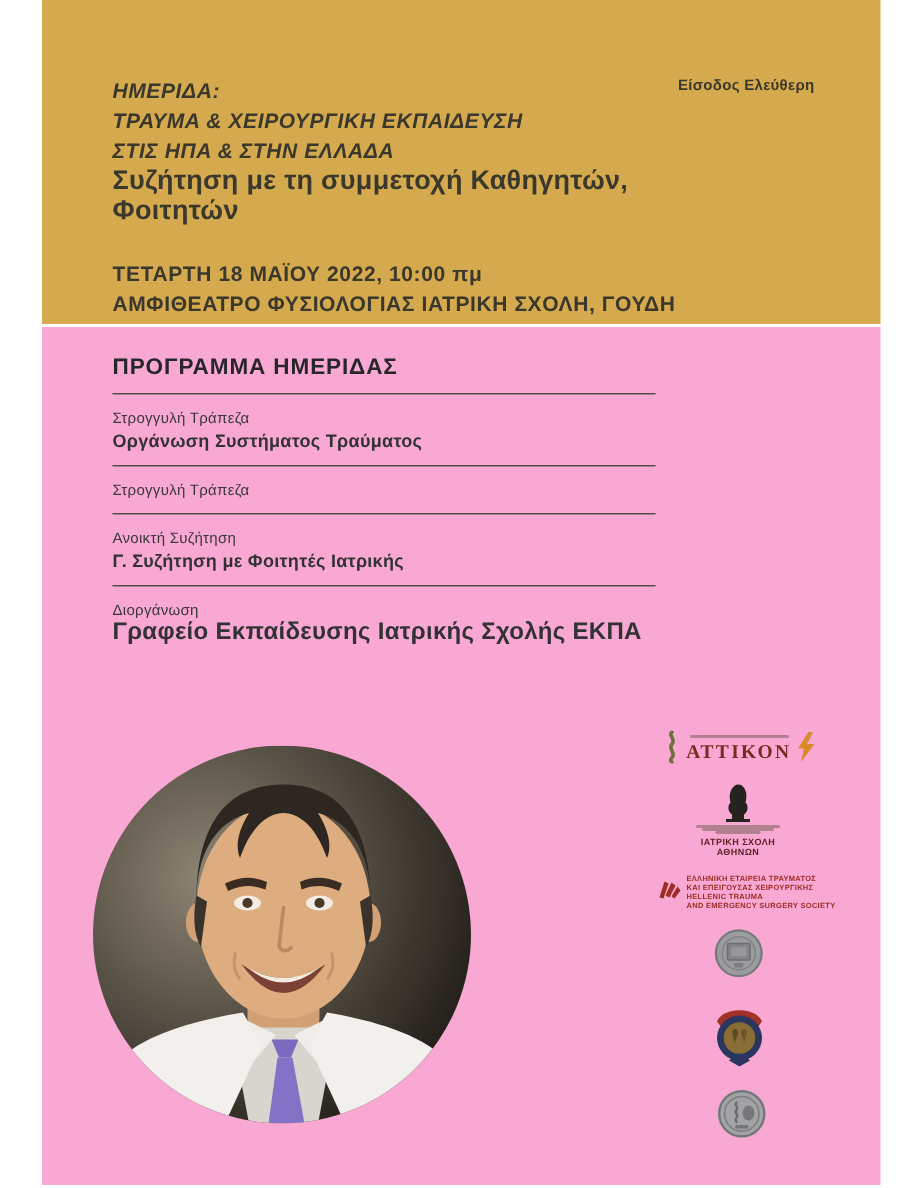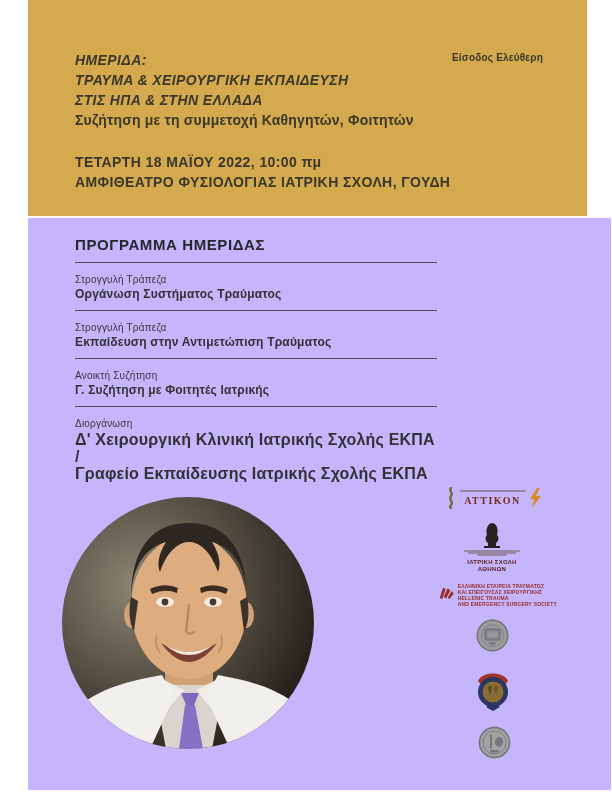--- a/index.html
+++ b/index.html
@@ -7,47 +7,47 @@
     position:relative;width:612px;height:792px;background:#ffffff;overflow:hidden;
     font-family:"Liberation Sans","DejaVu Sans",sans-serif;
   }
   
   .gold{
     position:absolute;left:28px;top:0;width:559px;height:216px;
     background:#d5a94e;color:#3a372c;
   }
   .gold-inner{position:absolute;left:47px;top:50px;width:430px;}
   .title-line{font-size:14px;font-weight:700;line-height:20px;letter-spacing:.4px;font-style:italic;}
-  .subtitle-line{font-size:14px;font-weight:700;line-height:20px;letter-spacing:.2px;}
+  .subtitle-line{font-size:18px;font-weight:700;line-height:20px;letter-spacing:.2px;}
   .when-block{margin-top:22px;}
   .when-line{font-size:14px;font-weight:700;line-height:20px;letter-spacing:.4px;}
   .admission{
     position:absolute;right:44px;top:52px;font-size:10px;font-weight:700;color:#3a372c;letter-spacing:.2px;
   }
   
   .gray{
     position:absolute;left:28px;top:218px;width:559px;height:572px;
-    background:#c4b5fd;color:#323232;padding-left:24px;
+    background:#f9a8d4;color:#323232;
   }
   .gray-inner{position:absolute;left:47px;top:18px;width:365px;}
   .prog-heading{margin:0;font-size:15px;font-weight:700;letter-spacing:.6px;color:#27272a;}
   .rule{width:362px;height:0;border-bottom:1px solid #4d4d4f;margin-top:9px;}
   .prog-item{margin-top:11px;}
   .item-label{font-size:10px;color:#38383a;letter-spacing:.2px;}
   .item-title{font-size:12px;font-weight:600;color:#323234;margin-top:2px;letter-spacing:.2px;}
   .org-block{margin-top:11px;}
   .org-line{font-size:16px;font-weight:600;color:#323234;line-height:17px;letter-spacing:.2px;}
   
   .portrait{
     position:absolute;left:62px;top:497px;width:252px;height:252px;border-radius:50%;overflow:hidden;
   }
   
   .logo-attikon{position:absolute;left:443px;top:487px;width:100px;display:flex;align-items:center;justify-content:center;gap:4px;}
   .attikon-text{display:flex;flex-direction:column;align-items:center;}
-  .attikon-name{font-family:"Liberation Serif","DejaVu Serif",serif;font-size:10px;font-weight:700;color:#7a2a1e;letter-spacing:1.5px;line-height:13px;}
+  .attikon-name{font-family:"Liberation Serif","DejaVu Serif",serif;font-size:13px;font-weight:700;color:#7a2a1e;letter-spacing:1.5px;line-height:13px;}
   .microline{height:2px;background:#6a5a4a;opacity:.5;border-radius:1px;}
   .logo-uoa{position:absolute;left:455px;top:522px;width:74px;display:flex;flex-direction:column;align-items:center;}
   .uoa-school{font-size:6px;font-weight:700;color:#5c1f1f;text-align:center;line-height:7px;margin-top:3px;letter-spacing:.3px;}
   .uoa-micro{display:flex;flex-direction:column;align-items:center;margin-top:2px;width:58px;}
   .logo-trauma{position:absolute;left:439px;top:583px;width:118px;display:flex;align-items:flex-start;gap:4px;}
   .trauma-lines{display:flex;flex-direction:column;}
   .trauma-line{font-size:5px;font-weight:700;color:#9c2c24;line-height:6px;letter-spacing:.2px;white-space:nowrap;}
   .seal{position:absolute;}
 </style>
 </head>
@@ -75,33 +75,31 @@
       <div class="rule"></div>
 
       <div class="prog-item">
         <div class="item-label">Στρογγυλή Τράπεζα</div>
         <div class="item-title">Οργάνωση Συστήματος Τραύματος</div>
       </div>
       <div class="rule"></div>
 
       <div class="prog-item">
         <div class="item-label">Στρογγυλή Τράπεζα</div>
-        <div class="item-title">Εκπαίδευση στην Αντιμετώπιση Τραύματος</div>
       </div>
       <div class="rule"></div>
 
       <div class="prog-item">
         <div class="item-label">Ανοικτή Συζήτηση</div>
         <div class="item-title">Γ. Συζήτηση με Φοιτητές Ιατρικής</div>
       </div>
       <div class="rule"></div>
 
       <div class="org-block">
         <div class="item-label">Διοργάνωση</div>
-        <div class="org-line" style="margin-top:2px;">Δ' Χειρουργική Κλινική Ιατρικής Σχολής ΕΚΠΑ /</div>
         <div class="org-line">Γραφείο Εκπαίδευσης Ιατρικής Σχολής ΕΚΠΑ</div>
       </div>
     </div>
   </section>
 
   <div class="portrait">
     <svg width="252" height="252" viewBox="0 0 252 252">
       <defs>
         <radialGradient id="pbg" cx="30%" cy="35%" r="85%">
           <stop offset="0%" stop-color="#8d8574"></stop>

